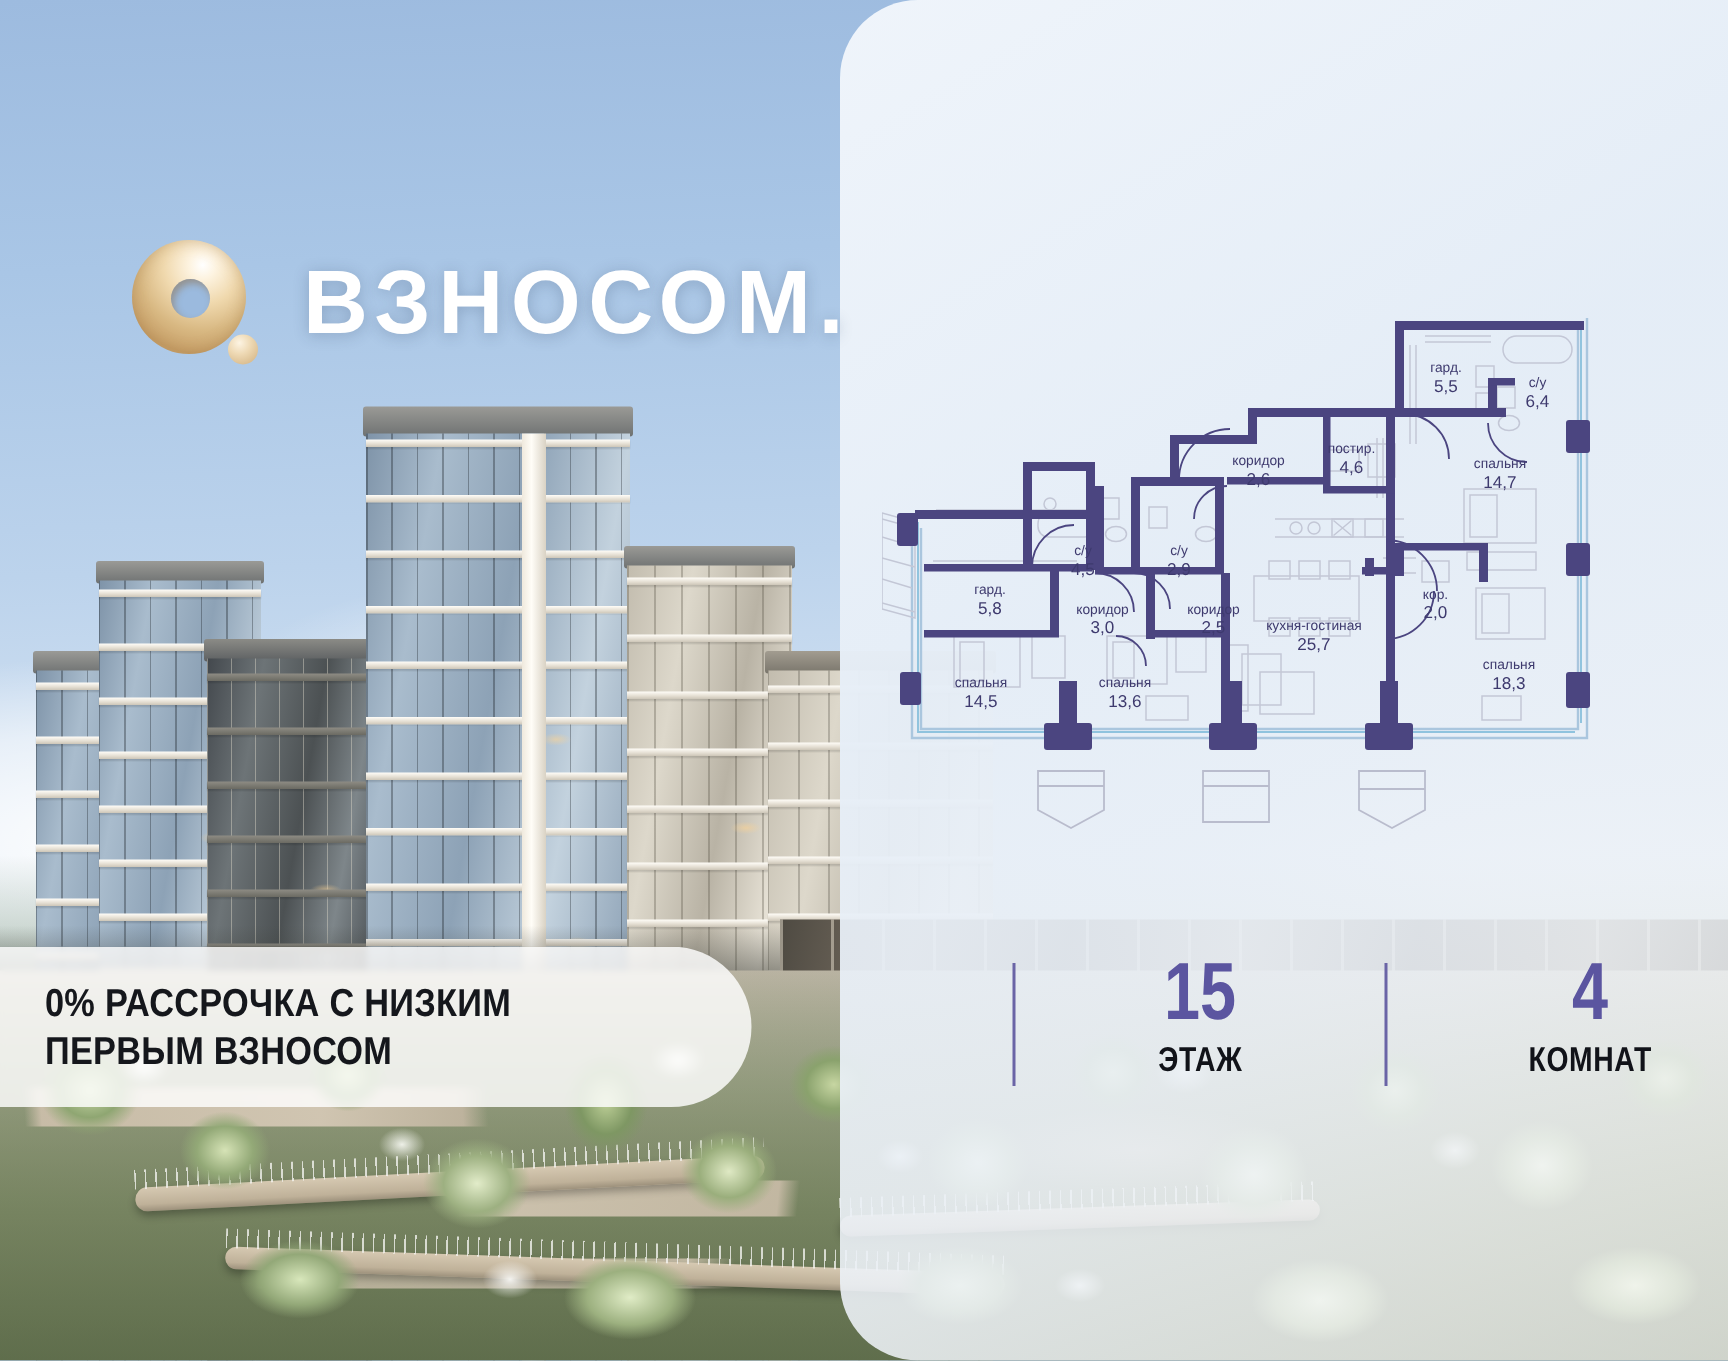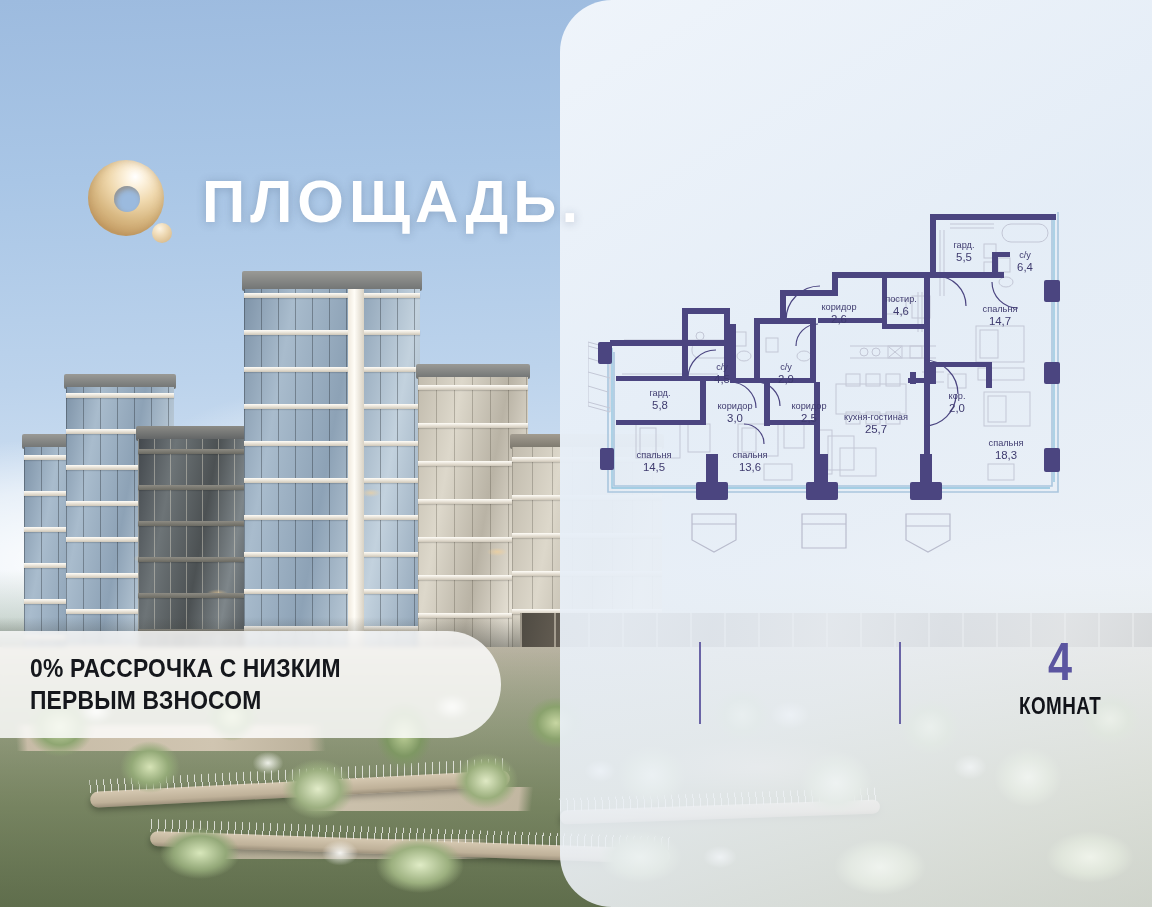--- a/index.html
+++ b/index.html
@@ -339,21 +339,21 @@
   <div class="walkway" style="left:560px; bottom:88px; width:320px; height:14px; transform:rotate(-2deg);"></div>
   <div class="trees"></div>
   <div class="blossom"></div>
 </div>
 
 <div id="logo-block">
   <div class="ring-wrap">
     <div class="ring"></div>
     <div class="dot"></div>
   </div>
-  <div id="brand">ПЛОЩАДЬ.</div>
+  <div id="brand">ВЗНОСОМ.</div>
 </div>
 
 <div id="promo">
   <div id="promo-text">
     <div>0% РАССРОЧКА С НИЗКИМ</div>
     <div>ПЕРВЫМ ВЗНОСОМ</div>
   </div>
 </div>
 
 <div id="panel">
@@ -586,20 +586,24 @@
         <path d="M318,318 h44 v26 l-22,12 l-22,-12 Z"></path>
           <path d="M318,330 h44"></path>
       </g>
     </svg>
   </div>
 
   <div id="stats">
     <div class="sp"></div>
     <div class="vdiv"></div>
     <div class="sp"></div>
+    <div class="stat" style="width:96px">
+      <div class="num">15</div>
+      <div class="cap">ЭТАЖ</div>
+    </div>
     <div class="sp"></div>
     <div class="vdiv"></div>
     <div class="sp"></div>
     <div class="stat" style="width:120px">
       <div class="num">4</div>
       <div class="cap">КОМНАТ</div>
     </div>
   </div>
 </div>
 

